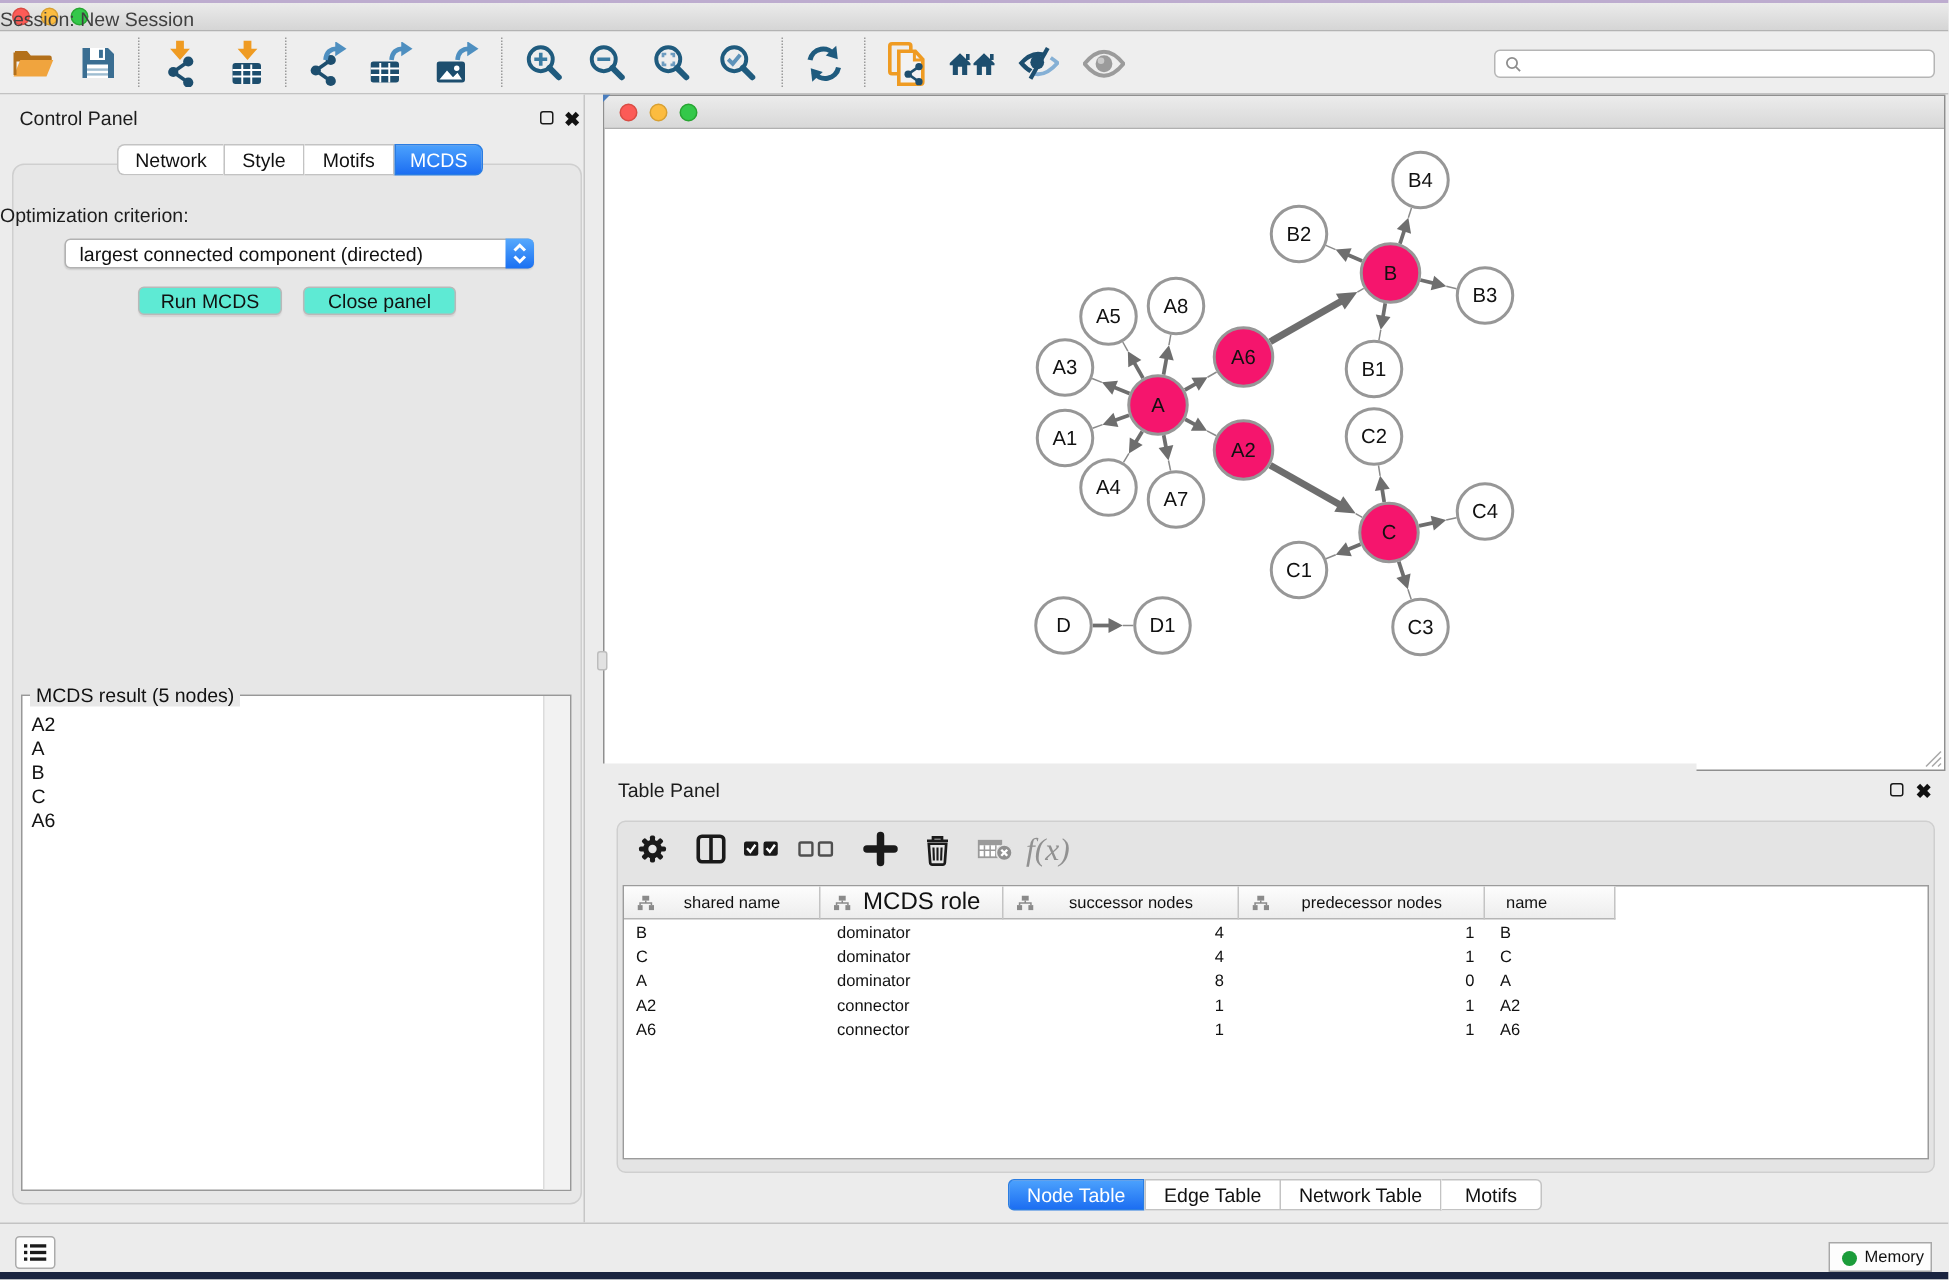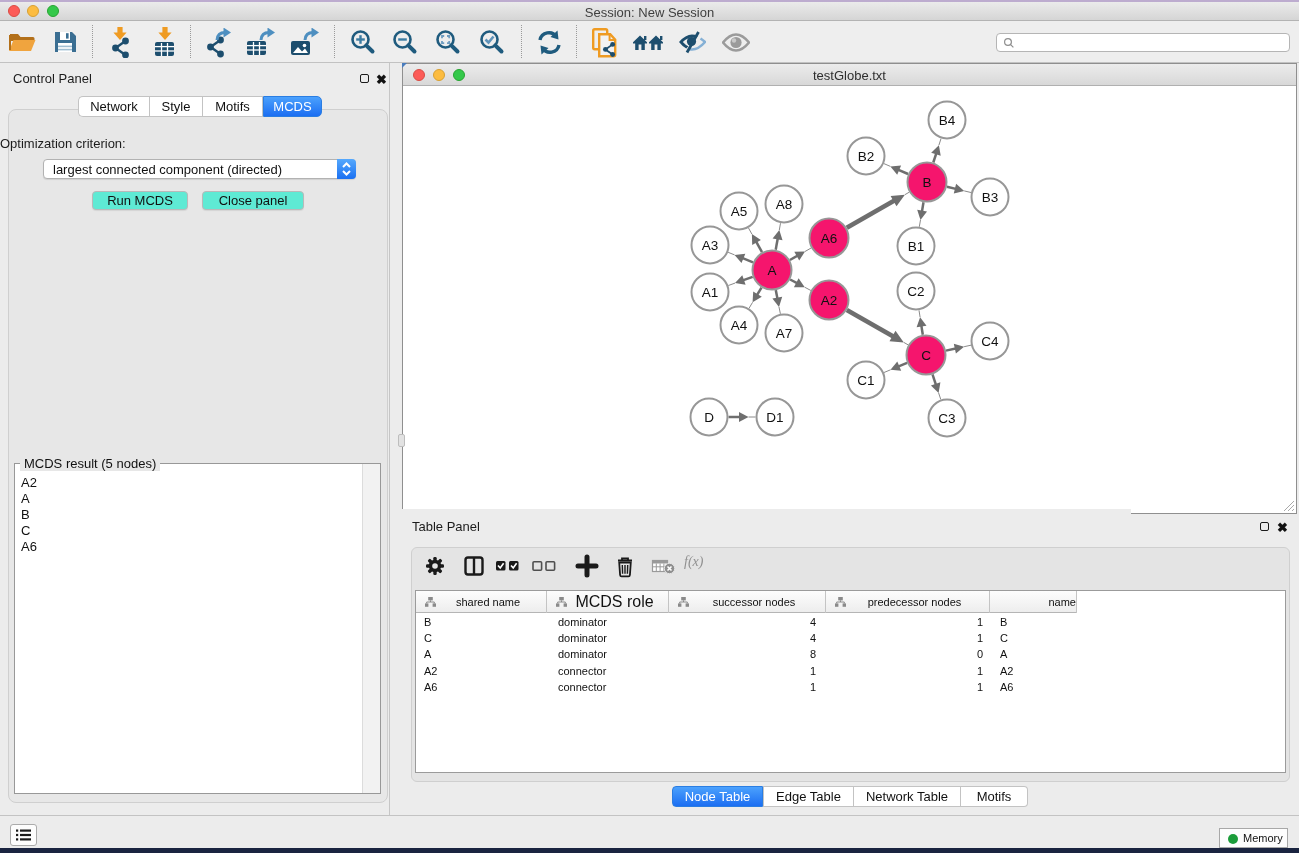--- a/index.html
+++ b/index.html
@@ -12,21 +12,21 @@
 .btn{position:absolute;height:19px;background:#5eead4;border:1px solid #b9b9b9;border-radius:4px;font-size:13px;color:#111;text-align:center;line-height:17px;box-shadow:0 1px 1px rgba(0,0,0,.08)}
 .floaticon{position:absolute;width:9px;height:9px;border:1.6px solid #1a1a1a;border-radius:2px;background:transparent}
 .xicon{position:absolute;font-size:13px;font-weight:bold;color:#111;line-height:9px}
 </style></head><body>
 
 <div class="abs" style="left:0;top:0;width:1299px;height:1.5px;background:#bdaccf"></div>
 <div class="titlebar">
  <div class="tl" style="left:8px;background:#fc5b57;border:0.5px solid #d94c44"></div>
  <div class="tl" style="left:27px;background:#fcbc40;border:0.5px solid #d8a032"></div>
  <div class="tl" style="left:47px;background:#34c84a;border:0.5px solid #27a532"></div>
- <div class="abs" style="left:0;width:100%;text-align:center;top:3px;font-size:13px;color:#404040">Session: New Session</div>
+ <div class="abs" style="left:0;width:100%;top:3px;font-size:13px;color:#404040">Session: New Session</div>
 </div>
 <div class="toolbar">
  <div class="sep" style="left:92px"></div>
  <div class="sep" style="left:190px"></div>
  <div class="sep" style="left:334px"></div>
  <div class="sep" style="left:521px"></div>
  <div class="sep" style="left:576px"></div>
  <svg class="abs" style="left:8px;top:8px" width="28" height="26" viewBox="0 0 28 26">
       <path d="M2 5 h8 l2.5 3 H25 a1.5 1.5 0 0 1 1.5 1.5 V12 H2 z" fill="#b3701a"></path>
       <path d="M1 22 L5.5 11 H27.5 L23 22 z" fill="#f0a43e"></path>
@@ -199,21 +199,20 @@
    <div class="abs" style="left:6px;top:11px;font-size:13px;color:#111;line-height:16px">A2<br>A<br>B<br>C<br>A6</div>
  </div>
  <div class="abs" style="left:20px;top:393px;background:#e7e7e7;padding:0 4px;font-size:13px;color:#111">MCDS result (5 nodes)</div>
 </div>
 
 <div class="abs" style="left:402px;top:63px;width:895px;height:451px;background:#fff;border:1px solid #8f8f8f">
  <div class="abs" style="left:0;top:0;width:893px;height:22px;background:linear-gradient(#ececec,#d8d8d8);border-bottom:1px solid #b0b0b0">
   <div class="tl" style="left:10px;top:4.5px;background:#fc5b57;border:0.5px solid #d94c44"></div>
   <div class="tl" style="left:30px;top:4.5px;background:#fcbc40;border:0.5px solid #d8a032"></div>
   <div class="tl" style="left:50px;top:4.5px;background:#34c84a;border:0.5px solid #27a532"></div>
-  <div class="abs" style="left:0;width:100%;text-align:center;top:4px;font-size:13px;color:#2e2e2e">testGlobe.txt</div>
  </div>
  <svg class="abs" width="5" height="5" style="left:-1px;top:-1px">
       <path d="M0 0 H5 L0 5 z" fill="#4a7dbd"></path>
     </svg>
     <svg class="abs" width="14" height="14" style="right:1px;bottom:1px">
       <g stroke="#a9a9a9" stroke-width="1">
         <line x1="13" y1="3" x2="3" y2="13"></line>
         <line x1="13" y1="7" x2="7" y2="13"></line>
         <line x1="13" y1="11" x2="11" y2="13"></line>
       </g>
@@ -360,21 +359,21 @@
       <rect x="228.5" y="11.5" width="15" height="3" fill="#9a9a9a"></rect>
       <g stroke="#9a9a9a" stroke-width="1">
         <line x1="228.5" y1="17.8" x2="243.5" y2="17.8"></line>
         <line x1="232.3" y1="14.5" x2="232.3" y2="22.5"></line>
         <line x1="236.1" y1="14.5" x2="236.1" y2="22.5"></line>
         <line x1="239.9" y1="14.5" x2="239.9" y2="22.5"></line>
       </g>
       <circle cx="245.5" cy="19.5" r="5.2" fill="#8f8f8f" stroke="#e4e4e4" stroke-width="1"></circle>
       <path d="M243.5 17.5 l4 4 M247.5 17.5 l-4 4" stroke="#fff" stroke-width="1.6"></path>
  </svg>
- <div class="abs" style="left:293px;top:45px;width:42px;font-size:14px;font-style:italic;color:#919191;font-family:'Liberation Serif',serif">f(x)</div>
+ <div class="abs" style="left:293px;top:45px;width:42px;font-size:21px;font-style:italic;color:#919191;font-family:'Liberation Serif',serif">f(x)</div>
 
  <div class="abs" style="left:24px;top:81px;width:871px;height:183px;background:#fff;border:1px solid #9b9b9b">
    <div style="position:absolute;left:0;top:0;height:22px;width:661px;background:linear-gradient(#fdfdfd,#ededed);border-bottom:1px solid #b5b5b5"></div>
       <div style="position:absolute;left:0px;top:0;width:131px;height:22px;border-right:1px solid #c4c4c4;font-size:11px;color:#111">
         <span style="position:absolute;left:9px;top:6px">
           <svg width="11" height="10" viewBox="0 0 11 10" style="display:block">
             <g fill="#8a8a8a">
               <rect x="3.2" y="0" width="4.6" height="3.4"></rect>
               <rect x="0" y="6.4" width="3.4" height="3.4"></rect>
               <rect x="7.6" y="6.4" width="3.4" height="3.4"></rect>
@@ -417,21 +416,21 @@
               <rect x="3.2" y="0" width="4.6" height="3.4"></rect>
               <rect x="0" y="6.4" width="3.4" height="3.4"></rect>
               <rect x="7.6" y="6.4" width="3.4" height="3.4"></rect>
             </g>
             <path d="M5.5 3.4 v1.6 M1.7 6.4 V5 h7.6 v1.4" fill="none" stroke="#8a8a8a" stroke-width="1"></path>
           </svg>
         </span>
         <div style="position:absolute;left:14px;right:0;top:0;height:22px;line-height:22px;text-align:center">predecessor nodes</div>
       </div>
       <div style="position:absolute;left:574px;top:0;width:87px;height:22px;border-right:1px solid #c4c4c4;font-size:11px;color:#111">
-        <div style="position:absolute;left:14px;right:0;top:0;height:22px;line-height:22px;text-align:right">name</div>
+        <div style="position:absolute;left:14px;right:0;top:0;height:22px;line-height:22px;text-align:left">name</div>
       </div>
       <div style="position:absolute;left:0;top:23.0px;width:869px;height:16.2px;font-size:11px;color:#111;line-height:16.2px">
         <span style="position:absolute;left:8px">B</span>
         <span style="position:absolute;left:142px">dominator</span>
         <span style="position:absolute;left:253px;width:147px;text-align:right">4</span>
         <span style="position:absolute;left:410px;width:157px;text-align:right">1</span>
         <span style="position:absolute;left:584px">B</span>
       </div>
       <div style="position:absolute;left:0;top:39.2px;width:869px;height:16.2px;font-size:11px;color:#111;line-height:16.2px">
         <span style="position:absolute;left:8px">C</span>

